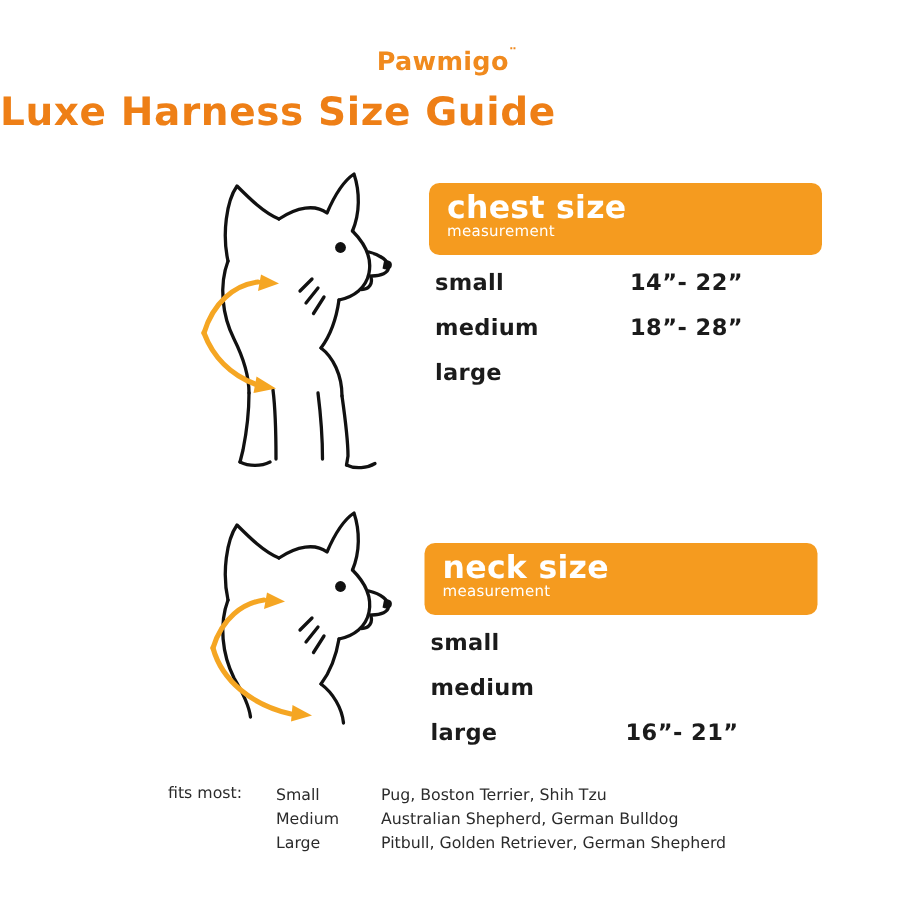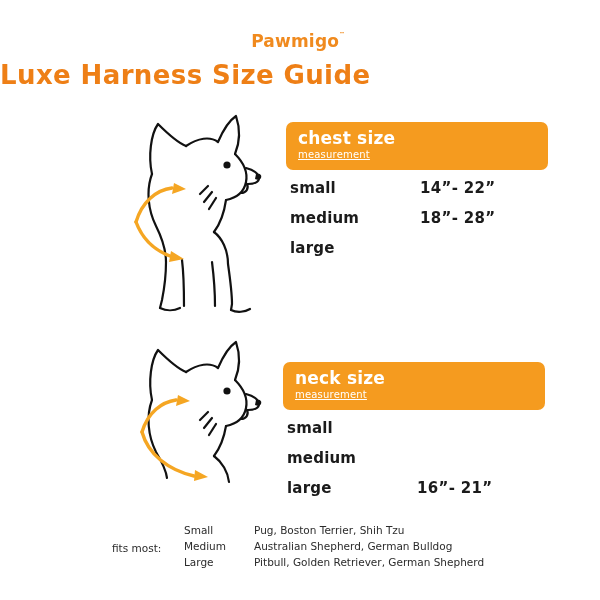--- a/index.html
+++ b/index.html
@@ -48,30 +48,29 @@
   .table.neck  { left: 283px; top: 362px; }
 
   .table-head {
     background: #F59B1F;
     border-radius: 7px;
     padding: 7px 12px 9px 12px;
     color: #ffffff;
   }
   .table-head .head-title {
     font-weight: bold;
-    font-size: 17px;
+    font-size: 21px;
     line-height: 19px;
     letter-spacing: 0.2px;
   }
   .table-head .head-sub {
     font-size: 10px;
     line-height: 12px;
     margin-top: 1px;
     letter-spacing: 0.2px;
-    text-decoration: underline;
   }
 
   .row {
     display: flex;
     align-items: baseline;
     padding: 0 4px;
     height: 30px;
   }
   .row .label {
     flex: 0 0 130px;
@@ -104,21 +103,20 @@
     width: 420px;
     font-size: 10.5px;
     color: #2b2b2b;
   }
   .footer .fits {
     position: absolute;
     left: 0; top: 1px;
     width: 60px;
     font-size: 10.5px;
     color: #2b2b2b;
-    margin-top: 19px;
   }
   .footer .frow {
     display: flex;
     line-height: 16px;
     margin-left: 72px;
   }
   .footer .fsize {
     flex: 0 0 70px;
   }
   .footer .fbreeds {

